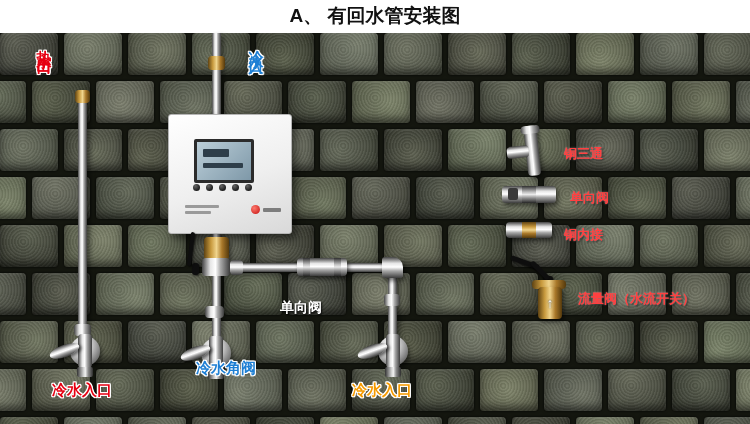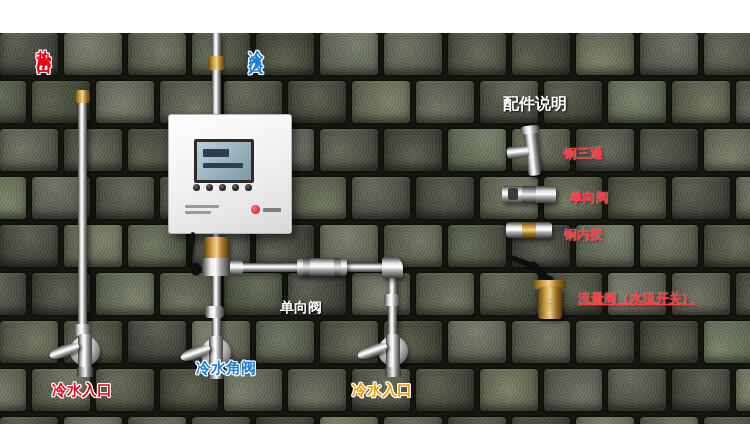--- a/index.html
+++ b/index.html
@@ -72,20 +72,23 @@
   .part-arrow{position:absolute;width:100%;text-align:center;color:#fff;font-weight:bold;font-size:14px;top:8px;
               text-shadow:0 0 2px #000;}
   .hex-band{position:absolute;top:0;height:100%;background:linear-gradient(to bottom,#2f2f2f,#bdbdbd 35%,#e9e9e9 50%,#8a8a8a 72%,#262626);}
   .wire{position:absolute;background:#0e0e0e;border-radius:3px;box-shadow:1px 1px 2px rgba(0,0,0,.6);}
 </style>
 </head>
 <body>
 
 <div class="stage">
 
+  <div class="abs title-bar">
+    <div class="abs page-title">A、 有回水管安装图</div>
+  </div>
 
   <div class="abs wall">
       <div class="brick" style="left: 0px; top: 0px; background-image: repeating-radial-gradient(circle at 40% 40%, rgba(255, 255, 255, 0.05) 0px, rgba(255, 255, 255, 0.05) 1px, rgba(0, 0, 0, 0.07) 2px, rgba(0, 0, 0, 0.07) 3px), radial-gradient(circle at 25% 20%, rgb(93, 95, 83), rgb(69, 71, 62) 55%, rgb(49, 50, 42));"></div>
       <div class="brick" style="left: 64px; top: 0px; background-image: repeating-radial-gradient(circle at 40% 40%, rgba(255, 255, 255, 0.05) 0px, rgba(255, 255, 255, 0.05) 1px, rgba(0, 0, 0, 0.07) 2px, rgba(0, 0, 0, 0.07) 3px), radial-gradient(circle at 42% 31%, rgb(124, 129, 110), rgb(100, 105, 89) 55%, rgb(80, 84, 69));"></div>
       <div class="brick" style="left: 128px; top: 0px; background-image: repeating-radial-gradient(circle at 40% 40%, rgba(255, 255, 255, 0.05) 0px, rgba(255, 255, 255, 0.05) 1px, rgba(0, 0, 0, 0.07) 2px, rgba(0, 0, 0, 0.07) 3px), radial-gradient(circle at 59% 42%, rgb(116, 120, 100), rgb(91, 95, 79) 55%, rgb(71, 74, 59));"></div>
       <div class="brick" style="left: 192px; top: 0px; background-image: repeating-radial-gradient(circle at 40% 40%, rgba(255, 255, 255, 0.05) 0px, rgba(255, 255, 255, 0.05) 1px, rgba(0, 0, 0, 0.07) 2px, rgba(0, 0, 0, 0.07) 3px), radial-gradient(circle at 31% 53%, rgb(103, 109, 90), rgb(79, 84, 69) 55%, rgb(59, 63, 49));"></div>
       <div class="brick" style="left: 256px; top: 0px; background-image: repeating-radial-gradient(circle at 40% 40%, rgba(255, 255, 255, 0.05) 0px, rgba(255, 255, 255, 0.05) 1px, rgba(0, 0, 0, 0.07) 2px, rgba(0, 0, 0, 0.07) 3px), radial-gradient(circle at 48% 64%, rgb(94, 99, 79), rgb(70, 74, 59) 55%, rgb(49, 52, 40));"></div>
       <div class="brick" style="left: 320px; top: 0px; background-image: repeating-radial-gradient(circle at 40% 40%, rgba(255, 255, 255, 0.05) 0px, rgba(255, 255, 255, 0.05) 1px, rgba(0, 0, 0, 0.07) 2px, rgba(0, 0, 0, 0.07) 3px), radial-gradient(circle at 65% 25%, rgb(122, 128, 111), rgb(99, 104, 90) 55%, rgb(79, 83, 70));"></div>
       <div class="brick" style="left: 384px; top: 0px; background-image: repeating-radial-gradient(circle at 40% 40%, rgba(255, 255, 255, 0.05) 0px, rgba(255, 255, 255, 0.05) 1px, rgba(0, 0, 0, 0.07) 2px, rgba(0, 0, 0, 0.07) 3px), radial-gradient(circle at 37% 36%, rgb(114, 118, 101), rgb(90, 94, 80) 55%, rgb(69, 73, 60));"></div>
       <div class="brick" style="left: 448px; top: 0px; background-image: repeating-radial-gradient(circle at 40% 40%, rgba(255, 255, 255, 0.05) 0px, rgba(255, 255, 255, 0.05) 1px, rgba(0, 0, 0, 0.07) 2px, rgba(0, 0, 0, 0.07) 3px), radial-gradient(circle at 54% 47%, rgb(105, 108, 90), rgb(81, 83, 70) 55%, rgb(60, 62, 50));"></div>
@@ -261,21 +264,20 @@
     <div class="av-flange"></div>
     <div class="av-body chrome-v"></div>
     <div class="av-handle"></div>
     <div class="av-outlet"></div>
   </div>
 
   <div class="abs h-label outline-w c-hot" style="left:52px;top:381px;">冷水入口</div>
   <div class="abs h-label outline-w c-cold" style="left:196px;top:359px;">冷水角阀</div>
   <div class="abs h-label outline-w c-return" style="left:352px;top:381px;">冷水入口</div>
 
-  <div class="abs white-label" style="left:503px;top:94px;font-size:16px;">配件说明</div>
 
   <div class="abs" style="left:506px;top:126px;width:45px;height:54px;transform:rotate(-6deg);z-index:3;">
     <div class="abs chrome-v rounded" style="left:20px;top:0;width:13px;height:50px;box-shadow:2px 3px 4px rgba(0,0,0,.5);"></div>
     <div class="abs chrome-h rounded" style="left:1px;top:19px;width:22px;height:12px;"></div>
     <div class="abs chrome-v rounded" style="left:17px;top:0;width:19px;height:8px;"></div>
   </div>
   <div class="abs part-label c-part" style="left:556px;top:145px;">铜三通</div>
 
   <div class="abs chrome-h rounded" style="left:502px;top:186px;width:54px;height:17px;z-index:3;box-shadow:2px 3px 4px rgba(0,0,0,.5);">
     <div class="hex-band" style="left:20px;width:14px;"></div>
@@ -288,15 +290,15 @@
   </div>
   <div class="abs part-label c-part" style="left:556px;top:226px;">铜内接</div>
 
   <div class="wire" style="left:510px;top:260px;width:30px;height:5px;transform:rotate(20deg);z-index:3;"></div>
   <div class="wire" style="left:528px;top:268px;width:24px;height:5px;transform:rotate(45deg);z-index:3;"></div>
   <div class="wire" style="left:544px;top:276px;width:9px;height:12px;"></div>
   <div class="abs brass-v rounded" style="left:532px;top:280px;width:34px;height:9px;z-index:3;"></div>
   <div class="abs brass-v rounded" style="left:538px;top:287px;width:24px;height:32px;z-index:3;box-shadow:2px 3px 4px rgba(0,0,0,.5);">
     <div class="part-arrow">↑</div>
   </div>
-  <div class="abs part-label c-part" style="left:570px;top:290px;text-decoration:underline;">流量阀（水流开关）</div>
+  <div class="abs part-label c-part" style="left:570px;top:290px;">流量阀（水流开关）</div>
 
 </div>
 
 </body></html>

